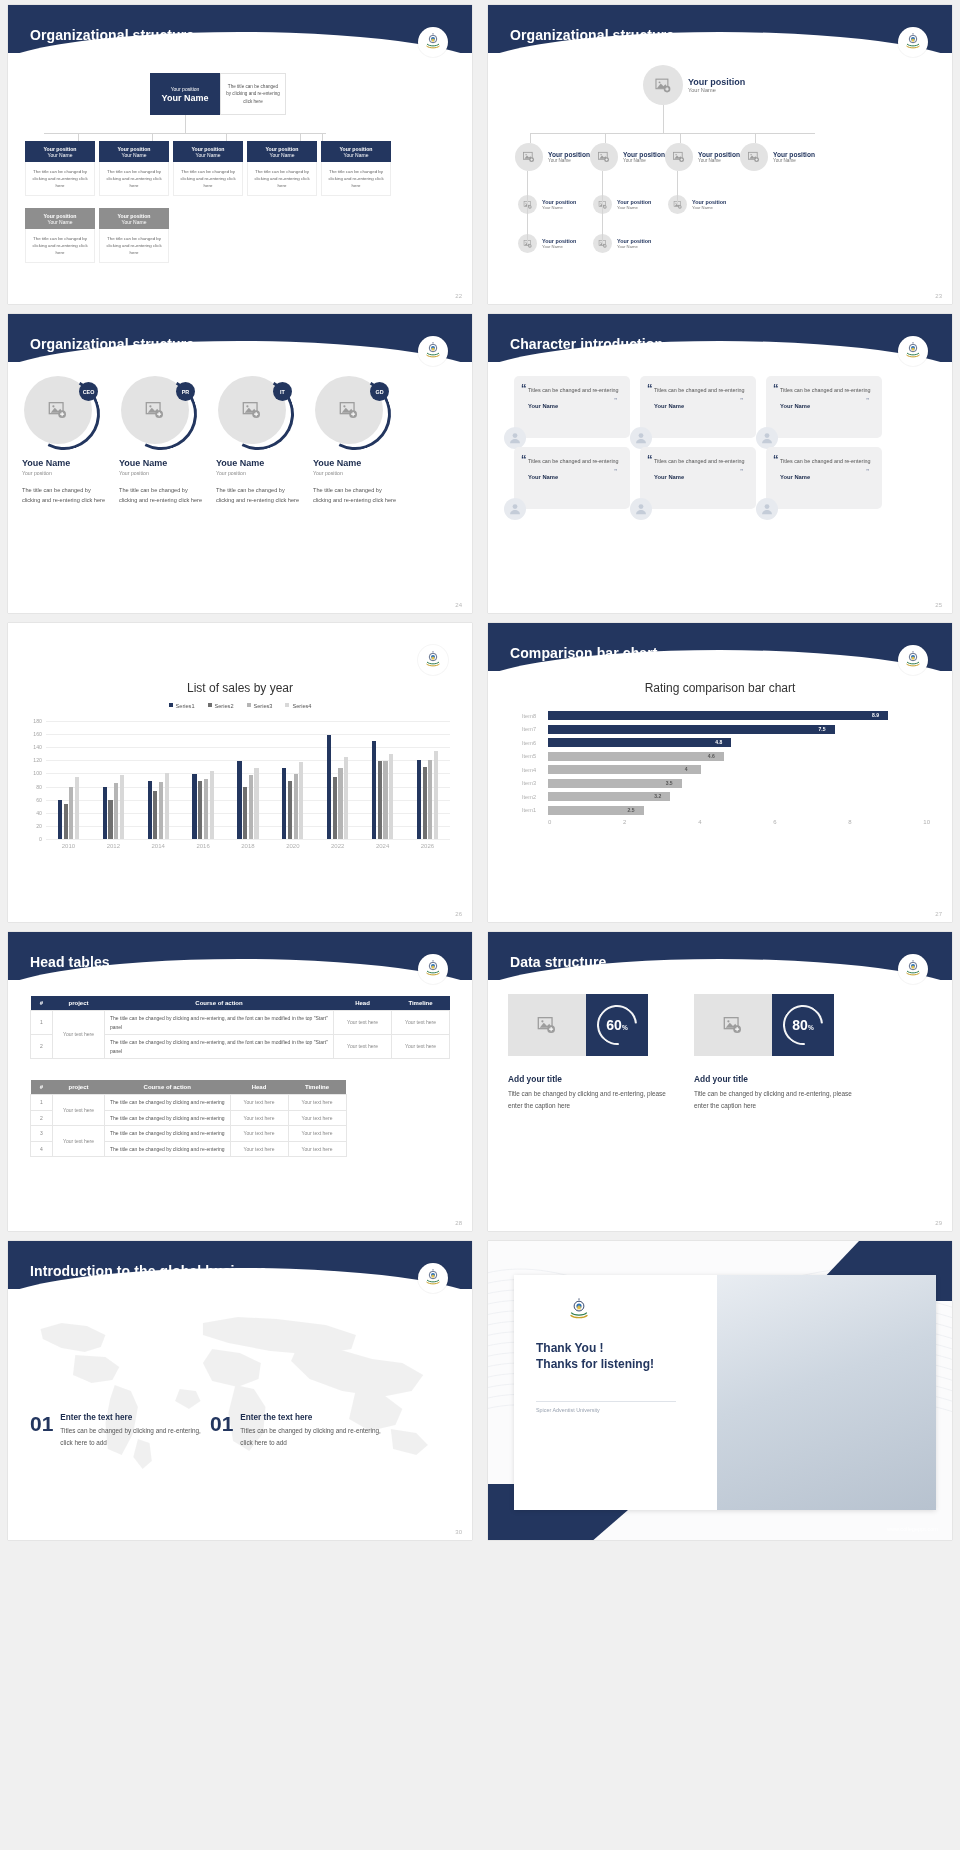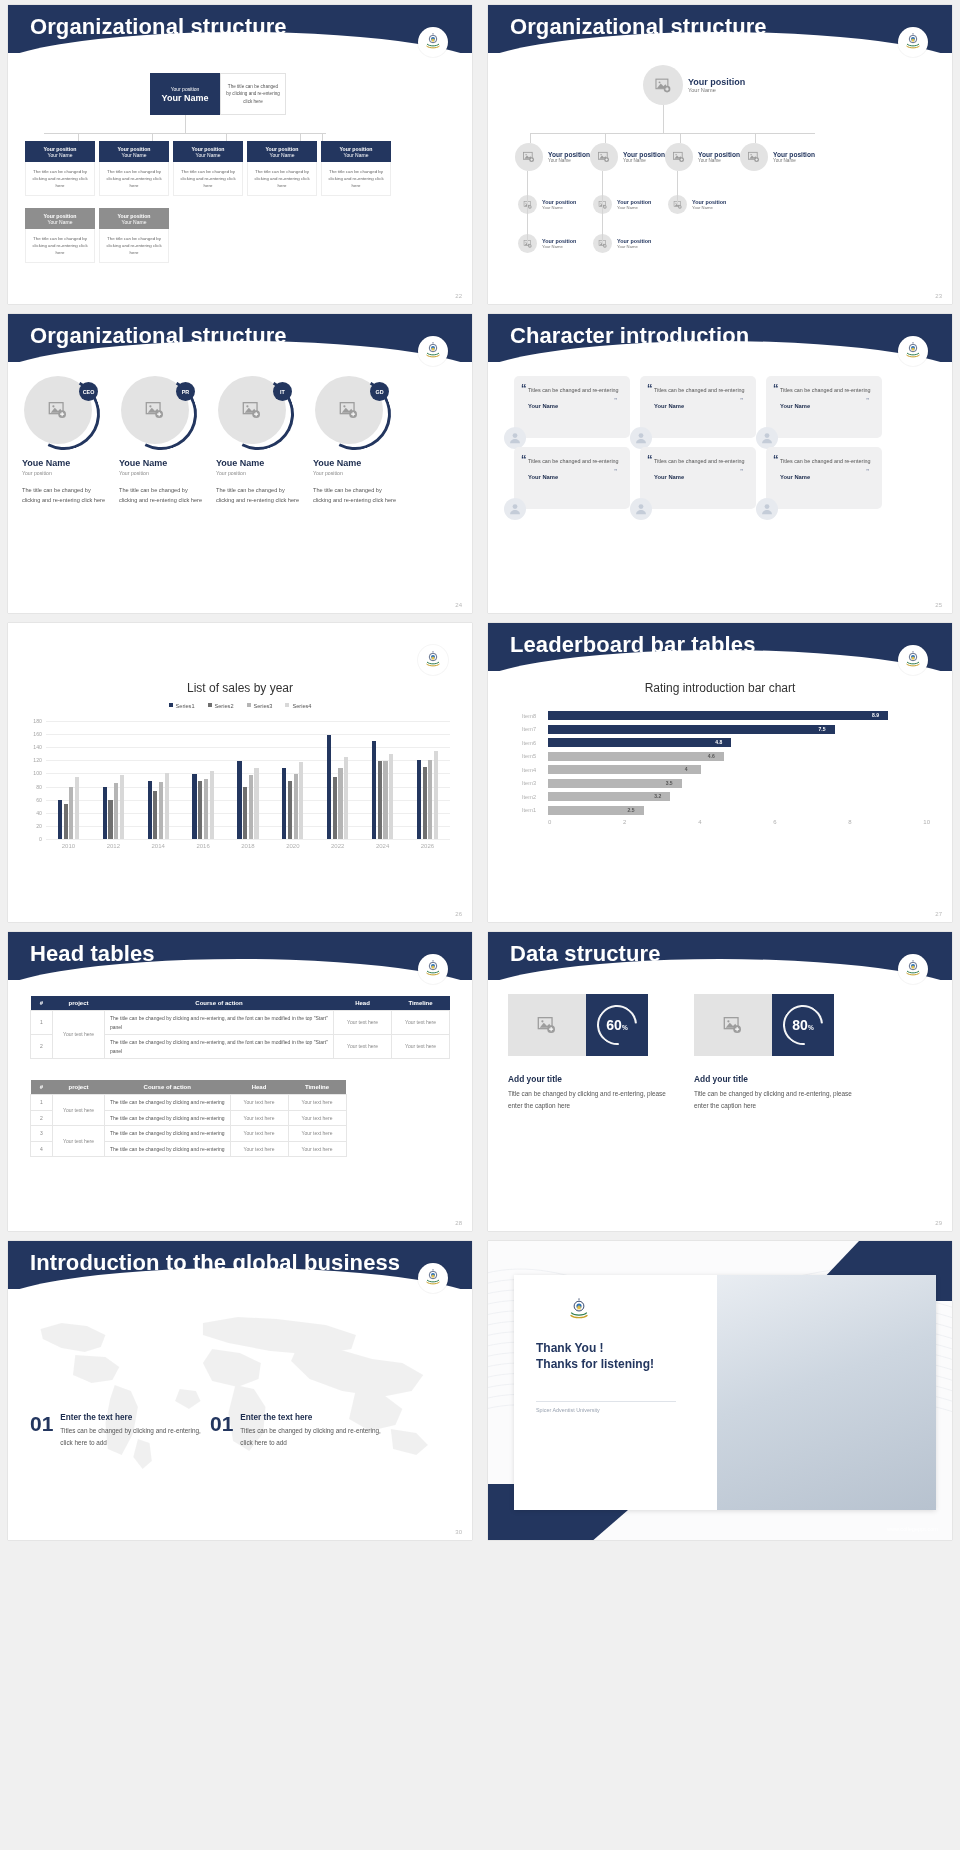--- a/index.html
+++ b/index.html
@@ -17,22 +17,22 @@
     box-shadow:0 0 1px rgba(0,0,0,.25);
   }
   
   .hdr { position:absolute; left:0; top:0; width:100%; height:48px; }
   .hdr .band { position:absolute; inset:0; background:#23365f; }
   .hdr .curve {
     position:absolute; left:-5%; top:27px; width:110%; height:42px;
     background:#fff; border-radius:50% 50% 0 0 / 100% 100% 0 0;
   }
   .hdr h1 {
-    position:absolute; left:22px; top:9px; z-index:3;
-    color:#fff; font-size:22px; font-weight:bold; letter-spacing:.1px;
+    position:absolute; left:22px; top:22px; z-index:3;
+    color:#fff; font-size:14px; font-weight:bold; letter-spacing:.1px;
   }
   .logo {
     position:absolute; right:24px; top:22px; width:30px; height:30px;
     border-radius:50%; background:#fff; z-index:4;
     display:flex; align-items:center; justify-content:center;
     box-shadow:0 0 0 1px rgba(0,0,0,.04);
   }
   .logo svg { width:20px; height:20px; }
   .pageno {
     position:absolute; right:10px; bottom:5px;
@@ -735,34 +735,34 @@
           <div>2024</div>
           <div>2026</div>
         </div>
       </div>
     </div>
     <div class="slide-wrap">
       <div class="slide">
         <div class="hdr">
      <div class="band"></div>
      <div class="curve"></div>
-     <h1>Leaderboard bar tables</h1>
+     <h1>Comparison bar chart</h1>
    </div>
    <div class="logo">
           <svg width="20" height="20" viewBox="0 0 40 40">
    <circle cx="20" cy="14" r="7.5" fill="none" stroke="#23365f" stroke-width="1.4"></circle>
    <circle cx="20" cy="14" r="4" fill="#2b6fb5"></circle>
    <path d="M20 5v-3" stroke="#23365f" stroke-width="1.2"></path>
    <path d="M8 24c5 5 19 5 24 0" fill="none" stroke="#2f7d4f" stroke-width="2"></path>
    <path d="M7 28c6 5 20 5 26 0" fill="none" stroke="#c8a12a" stroke-width="2"></path>
    <path d="M20 12l1.3 2.7 2.9.3-2.2 2 .6 2.9-2.6-1.5-2.6 1.5.6-2.9-2.2-2 2.9-.3z" fill="#e8c24a"></path>
   </svg>
         </div>
    <div class="pageno">27</div>
-        <div class="ctitle">Rating introduction bar chart</div>
+        <div class="ctitle">Rating comparison bar chart</div>
         <div class="lb">
           <div class="lbrow">
       <div class="lblab">Item8</div>
       <div class="lbtrack">
         <div class="lbbar" style="width:89%;background:#23365f"></div>
         <div class="lbval" style="left:calc(89% - 16px);color:#fff">8.9</div>
       </div>
           </div>
           <div class="lbrow">
       <div class="lblab">Item7</div>

